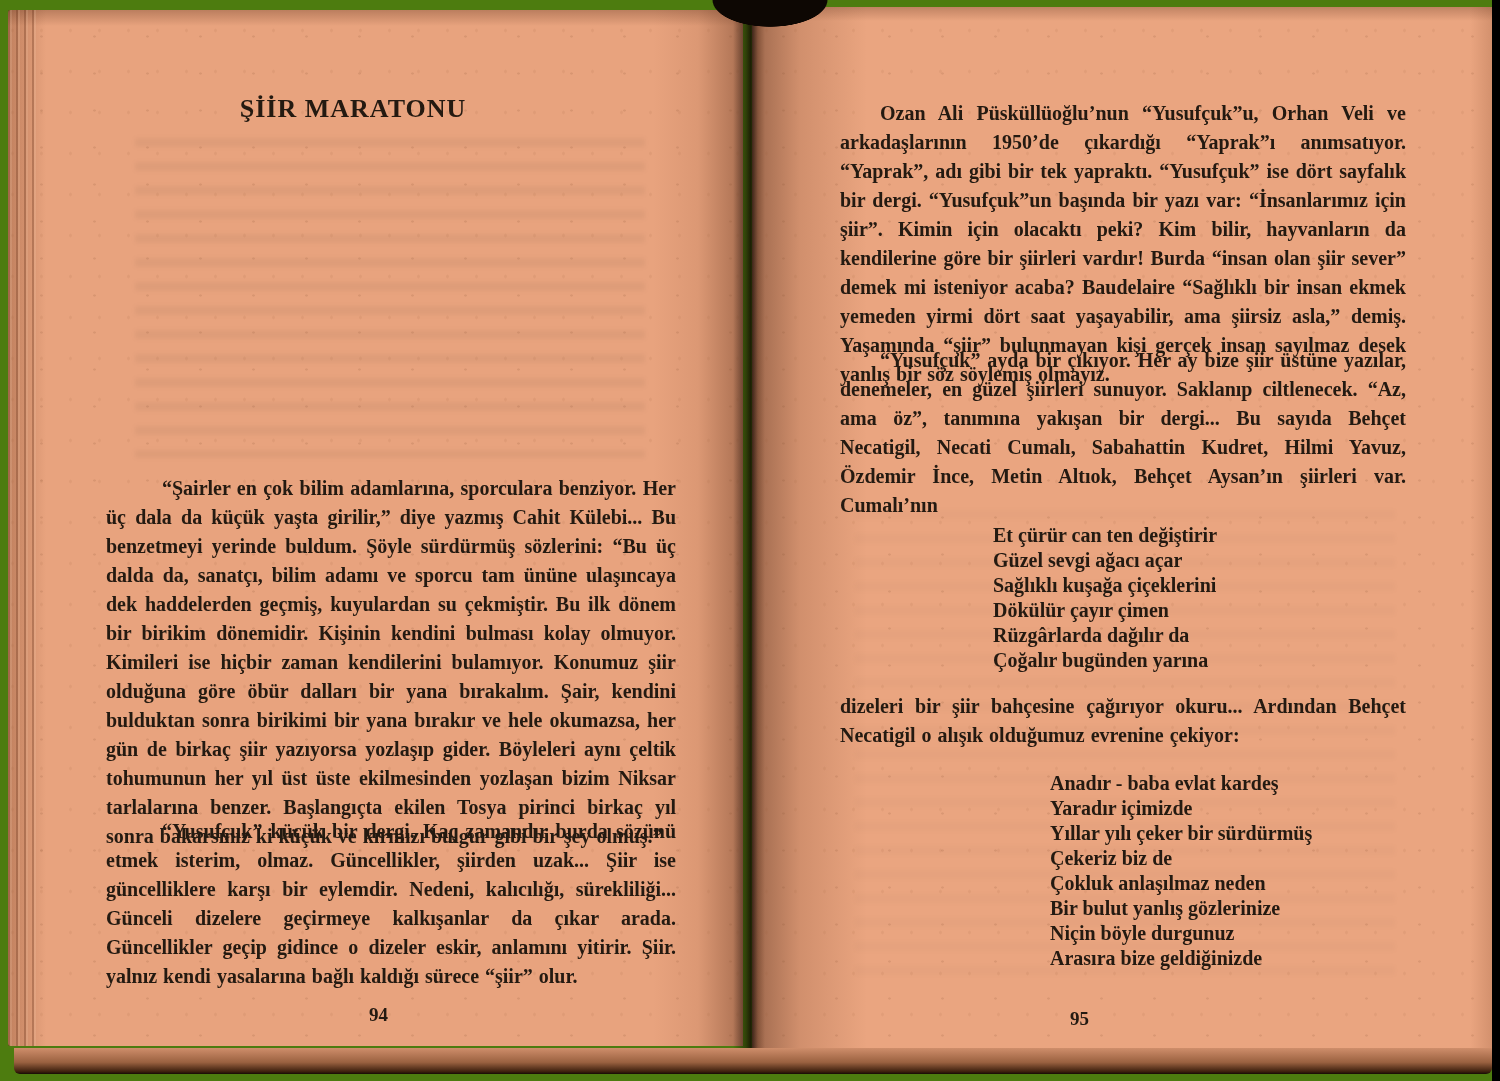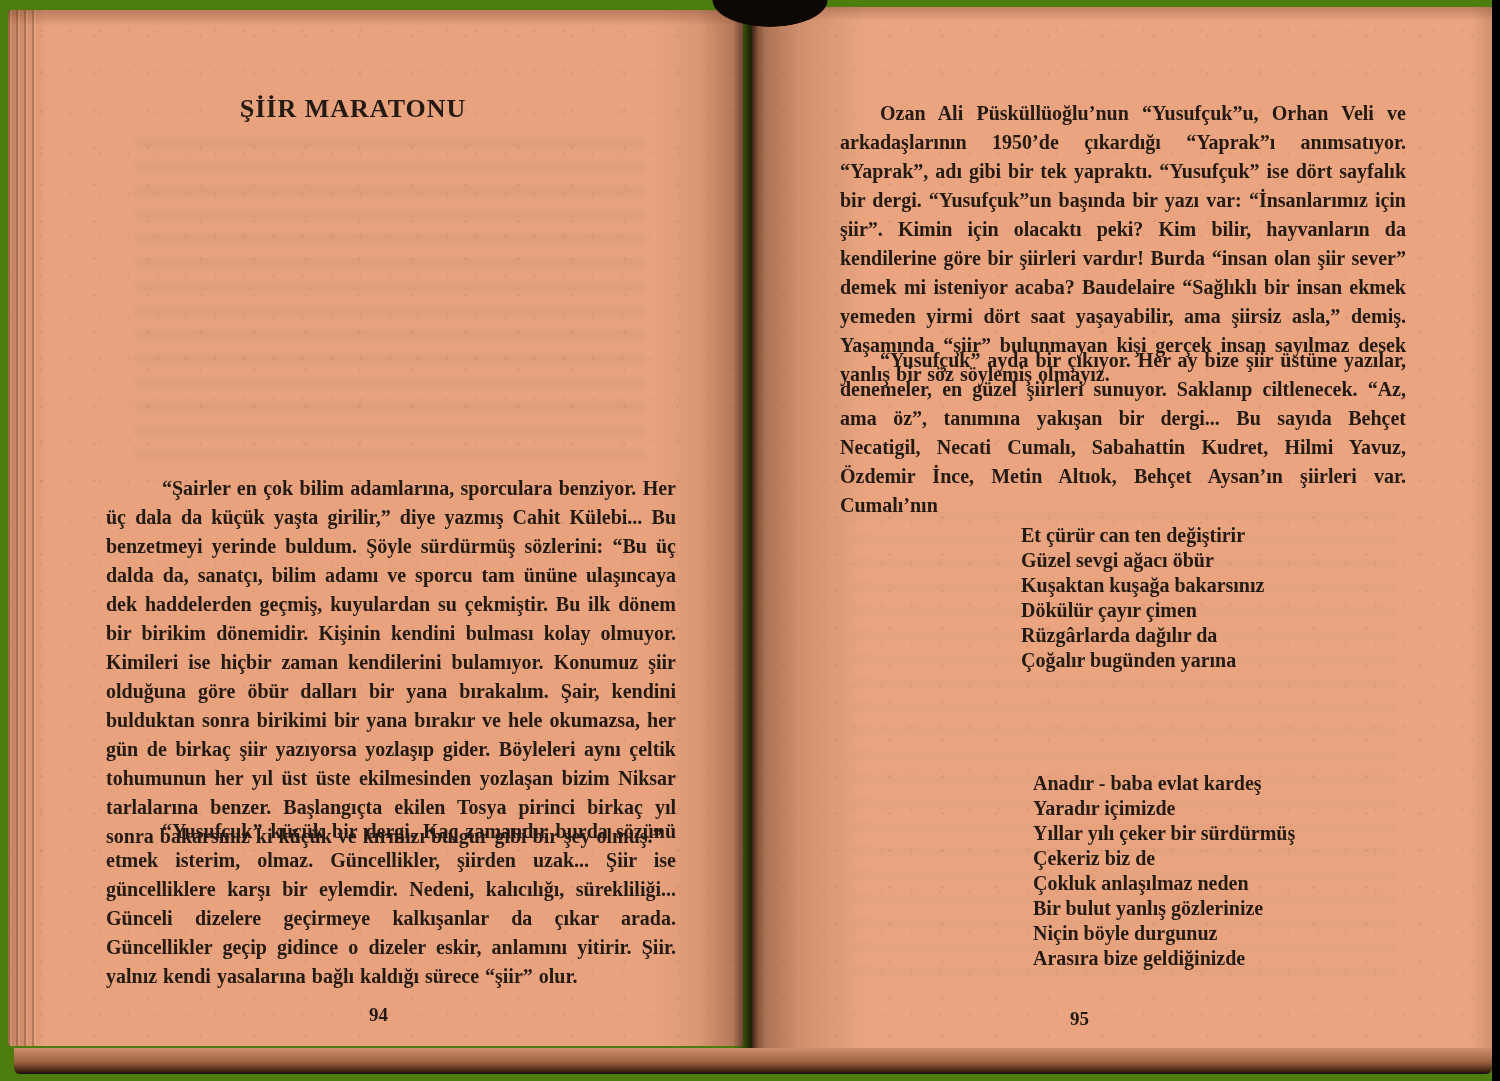--- a/index.html
+++ b/index.html
@@ -59,21 +59,21 @@
     position:absolute;left:103px;top:94px;width:500px;text-align:center;
     font-size:26px;font-weight:bold;letter-spacing:1px;color:#241a11;
   }
   .body-text{
     position:absolute;color:#241a11;font-weight:bold;font-size:20px;line-height:29px;
     text-align:justify;word-spacing:1px;
   }
   .indent-l{text-indent:56px;}
   .indent-r{text-indent:40px;}
   .poem{
-    position:absolute;color:#241a11;font-weight:bold;font-size:20px;line-height:25px;margin-left:28px;
+    position:absolute;color:#241a11;font-weight:bold;font-size:20px;line-height:25px;
   }
   .poem-line{white-space:nowrap;}
   .pagenum{
     position:absolute;width:44px;text-align:left;
     font-size:19px;font-weight:bold;color:#241a11;
   }
   .watermark{
     position:absolute;left:584px;top:510px;
     font-family:"Liberation Serif","DejaVu Serif",serif;
     font-size:88px;font-weight:normal;letter-spacing:1px;
@@ -100,29 +100,30 @@
   <div class="body-text indent-l" style="left:106px;top:817px;width:570px;">“Yusufçuk” küçük bir dergi. Kaç zamandır burda sözünü etmek isterim, olmaz. Güncellikler, şiirden uzak... Şiir ise güncelliklere karşı bir eylemdir. Nedeni, kalıcılığı, sürekliliği... Günceli dizelere geçirmeye kalkışanlar da çıkar arada. Güncellikler geçip gidince o dizeler eskir, anlamını yitirir. Şiir. yalnız kendi yasalarına bağlı kaldığı sürece “şiir” olur.</div>
 
   <div class="pagenum" style="left:369px;top:1004px;">94</div>
 
   <div class="body-text indent-r" style="left:840px;top:99px;width:566px;">Ozan Ali Püsküllüoğlu’nun “Yusufçuk”u, Orhan Veli ve arkadaşlarının 1950’de çıkardığı “Yaprak”ı anımsatıyor. “Yaprak”, adı gibi bir tek yapraktı. “Yusufçuk” ise dört sayfalık bir dergi. “Yusufçuk”un başında bir yazı var: “İnsanlarımız için şiir”. Kimin için olacaktı peki? Kim bilir, hayvanların da kendilerine göre bir şiirleri vardır! Burda “insan olan şiir sever” demek mi isteniyor acaba? Baudelaire “Sağlıklı bir insan ekmek yemeden yirmi dört saat yaşayabilir, ama şiirsiz asla,” demiş. Yaşamında “şiir” bulunmayan kişi gerçek insan sayılmaz desek yanlış bir söz söylemiş olmayız.</div>
 
   <div class="body-text indent-r" style="left:840px;top:346px;width:566px;">“Yusufçuk” ayda bir çıkıyor. Her ay bize şiir üstüne yazılar, denemeler, en güzel şiirleri sunuyor. Saklanıp ciltlenecek. “Az, ama öz”, tanımına yakışan bir dergi... Bu sayıda Behçet Necatigil, Necati Cumalı, Sabahattin Kudret, Hilmi Yavuz, Özdemir İnce, Metin Altıok, Behçet Aysan’ın şiirleri var. Cumalı’nın</div>
 
   <div class="poem" style="left:993px;top:523px;">
       <div class="poem-line">Et çürür can ten değiştirir</div>
-      <div class="poem-line">Güzel sevgi ağacı öbür</div>
-      <div class="poem-line">Kuşaktan kuşağa bakarsınız</div>
+      <div class="poem-line">Güzel sevgi ağacı açar</div>
+      <div class="poem-line">Sağlıklı kuşağa çiçeklerini</div>
       <div class="poem-line">Dökülür çayır çimen</div>
       <div class="poem-line">Rüzgârlarda dağılır da</div>
       <div class="poem-line">Çoğalır bugünden yarına</div>
     </div>
 
+  <div class="body-text" style="left:840px;top:692px;width:566px;">dizeleri bir şiir bahçesine çağırıyor okuru... Ardından Behçet Necatigil o alışık olduğumuz evrenine çekiyor:</div>
 
-  <div class="poem" style="left:1005px;top:771px;">
+  <div class="poem" style="left:1050px;top:771px;">
       <div class="poem-line">Anadır - baba evlat kardeş</div>
       <div class="poem-line">Yaradır içimizde</div>
       <div class="poem-line">Yıllar yılı çeker bir sürdürmüş</div>
       <div class="poem-line">Çekeriz biz de</div>
       <div class="poem-line">Çokluk anlaşılmaz neden</div>
       <div class="poem-line">Bir bulut yanlış gözlerinize</div>
       <div class="poem-line">Niçin böyle durgunuz</div>
       <div class="poem-line">Arasıra bize geldiğinizde</div>
     </div>
 

